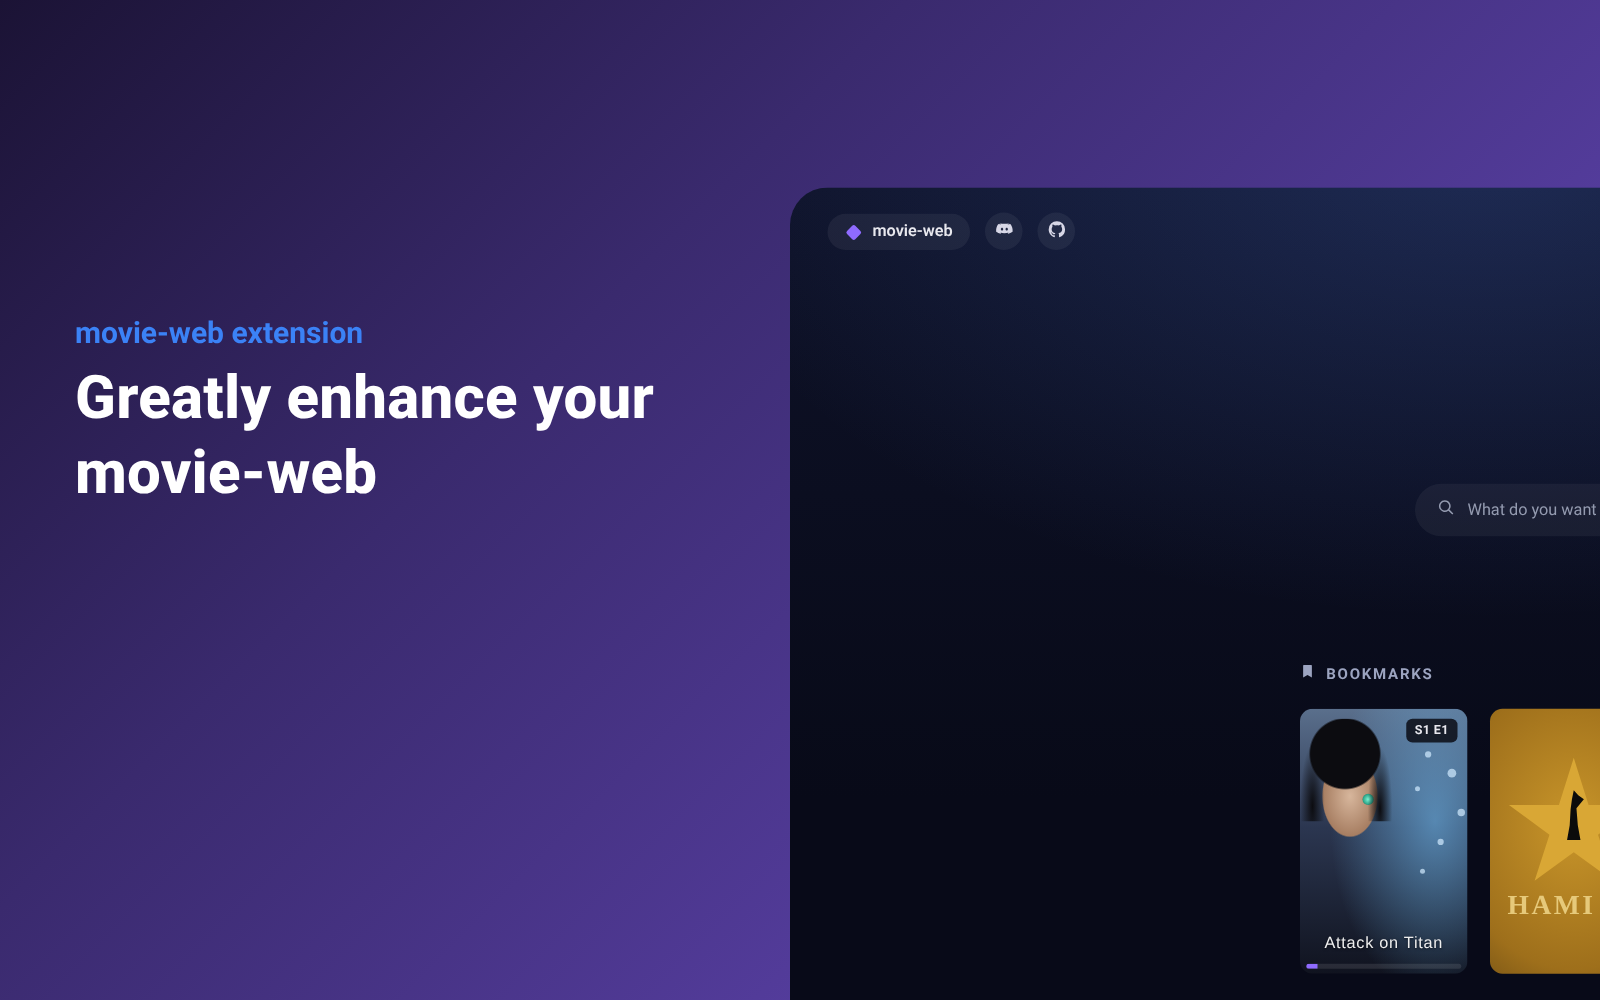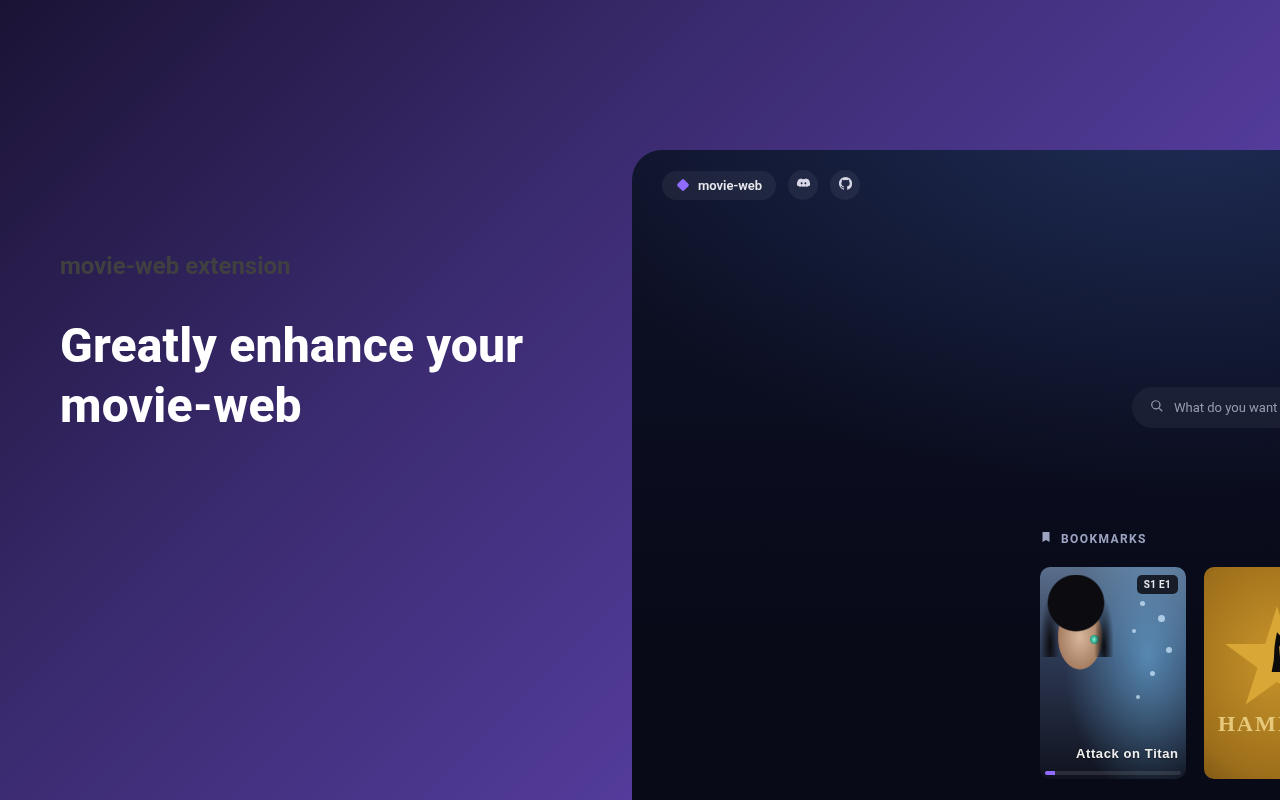--- a/index.html
+++ b/index.html
@@ -12,24 +12,24 @@
   }
 
   
   .hero {
     position: absolute;
     left: 60px;
     top: 252px;
     width: 560px;
   }
   .eyebrow {
-    color: #404040;
+    color: #3b82f6;
     font-weight: 700;
     font-size: 24px;
-    margin-bottom: 36px;
+    margin-bottom: 8px;
   }
   .headline {
     color: #fff;
     font-weight: 800;
     font-size: 48px;
     line-height: 1.25;
     margin-bottom: 56px;
     letter-spacing: 0.2px;
   }
   .sub {
@@ -52,21 +52,21 @@
     overflow: hidden;
   }
 
   
   .topbar {
     position: absolute;
     top: 20px;
     left: 30px;
     display: flex;
     gap: 12px;
-    align-items: center;
+    align-items: flex-end;
   }
   .pill {
     display: inline-flex;
     align-items: center;
     gap: 8px;
     background: rgba(255,255,255,0.06);
     border-radius: 22px;
     padding: 7px 14px;
     font-size: 13px;
     font-weight: 600;
@@ -117,21 +117,21 @@
     font-size: 12px;
     letter-spacing: 1.4px;
     margin-bottom: 20px;
   }
   .section-header svg { width: 12px; height: 14px; fill: #9ca4c0; }
   .cards {
     display: flex;
     gap: 18px;
   }
   .card {
-    width: 146px;
+    width: 134px;
     height: 212px;
     border-radius: 10px;
     position: relative;
     overflow: hidden;
     background: #1a1e34;
   }
   .badge {
     position: absolute;
     top: 8px; right: 8px;
     background: rgba(10,12,20,0.85);
@@ -139,28 +139,27 @@
     font-size: 10px;
     font-weight: 700;
     padding: 4px 7px;
     border-radius: 5px;
     letter-spacing: 0.3px;
   }
   .poster-title {
     position: absolute;
     bottom: 18px;
     left: 0; right: 0;
-    text-align: left;
+    text-align: center;
     color: #eee;
-    font-weight: 700;
+    font-weight: 400;
     font-size: 14px;
     font-family: Impact, 'Arial Black', sans-serif;
     letter-spacing: 0.6px;
     text-shadow: 0 1px 2px rgba(0,0,0,0.6);
-    padding-left: 36px;
   }
   .progress {
     position: absolute;
     left: 5px; right: 5px; bottom: 4px;
     height: 4px;
     background: rgba(255,255,255,0.1);
     border-radius: 3px;
     overflow: hidden;
   }
   .progress > div {

